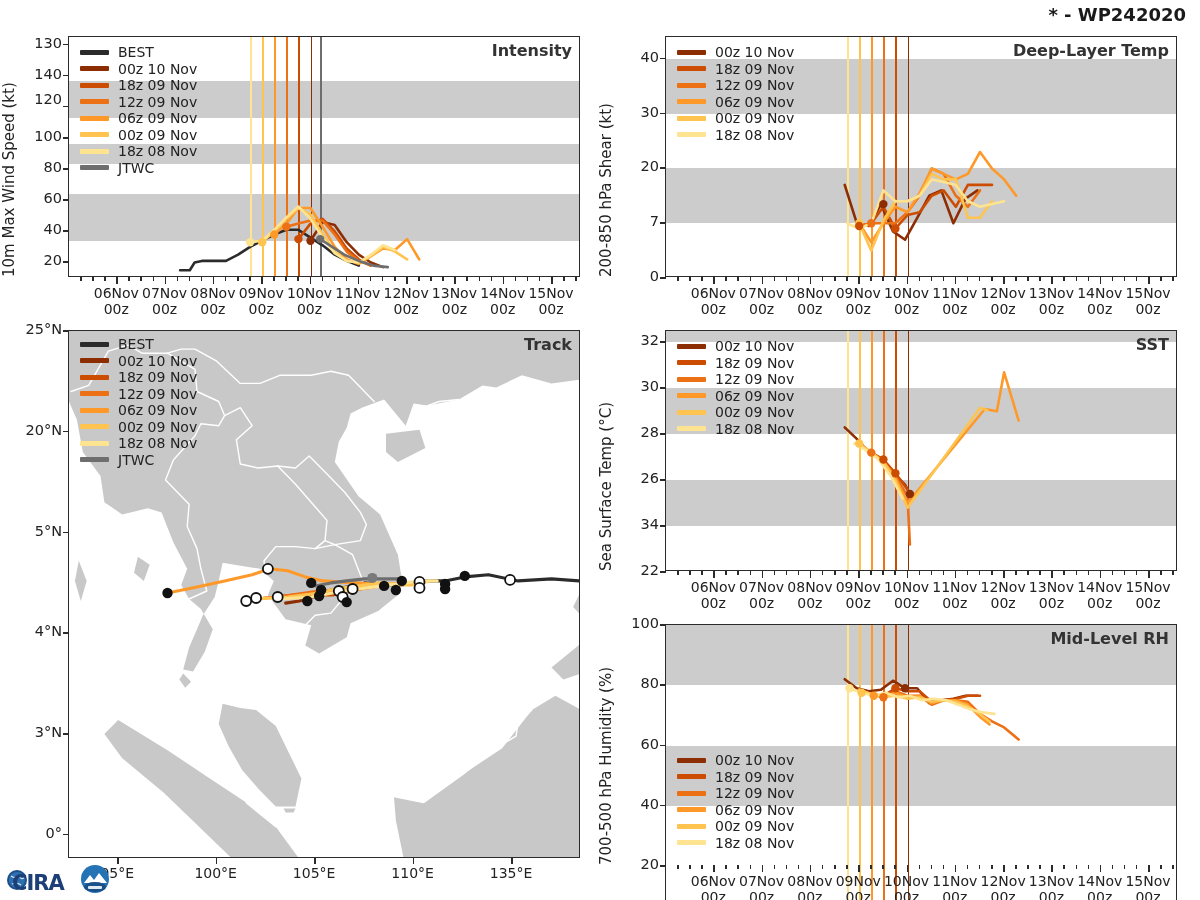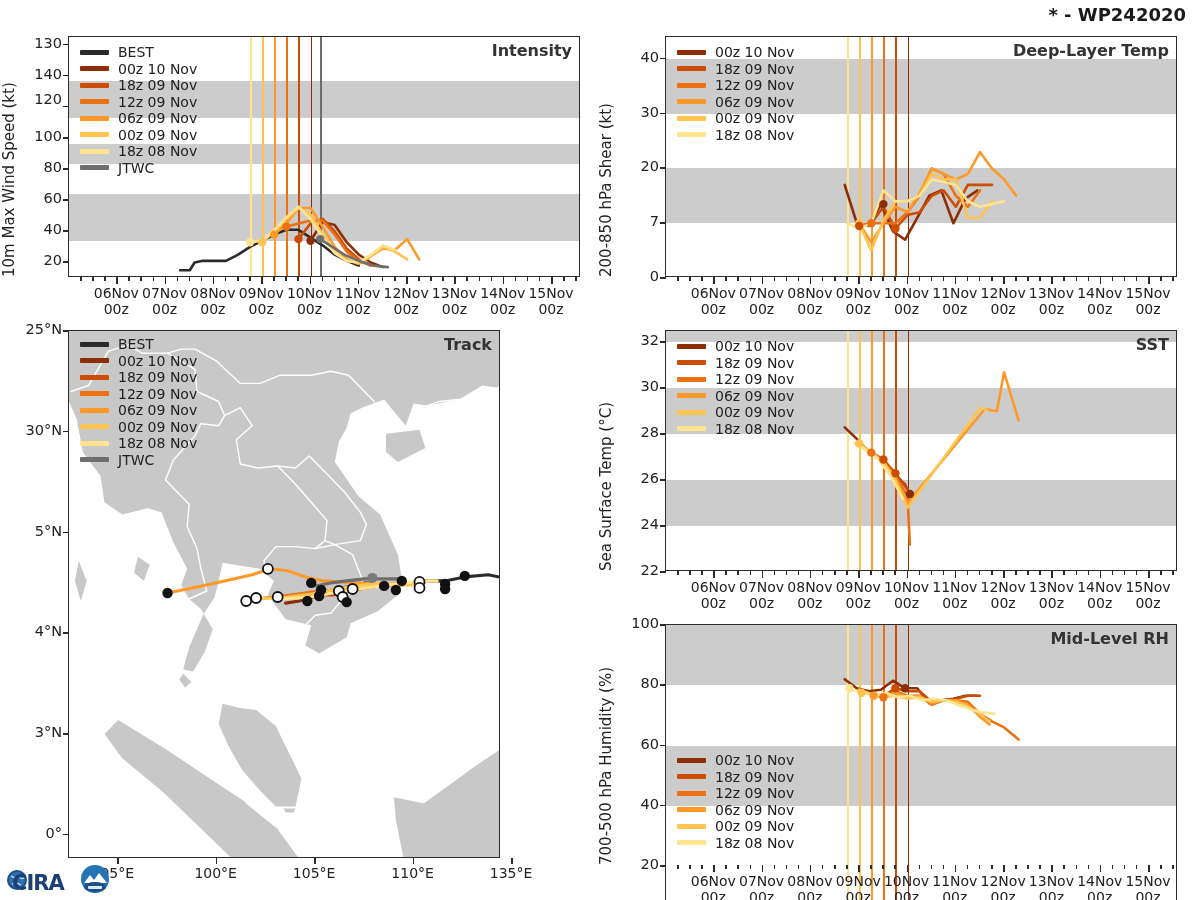--- a/index.html
+++ b/index.html
@@ -306,21 +306,21 @@
           <circle cx="193.2" cy="112.5" r="4.2" fill="#fec44f"></circle>
           <circle cx="205.3" cy="121.6" r="4.2" fill="#ec7014"></circle>
           <circle cx="217.4" cy="128.5" r="4.2" fill="#cc4c02"></circle>
           <circle cx="229.4" cy="142.3" r="4.2" fill="#cc4c02"></circle>
           <circle cx="243.9" cy="163.0" r="4.2" fill="#8c2d04"></circle>
         </svg>
         <div class="panel-title">SST</div>
       </div>
       <div class="ytick" style="left:621px;top:562px;width:38px;">22</div>
       <div class="ytickmark" style="left:660px;top:571px;width:6px;"></div>
-      <div class="ytick" style="left:621px;top:516.0952380952381px;width:38px;">24</div>
+      <div class="ytick" style="left:621px;top:516.0952380952381px;width:38px;">34</div>
       <div class="ytickmark" style="left:660px;top:525.0952380952381px;width:6px;"></div>
       <div class="ytick" style="left:621px;top:470.1904761904762px;width:38px;">26</div>
       <div class="ytickmark" style="left:660px;top:479.1904761904762px;width:6px;"></div>
       <div class="ytick" style="left:621px;top:424.28571428571433px;width:38px;">28</div>
       <div class="ytickmark" style="left:660px;top:433.28571428571433px;width:6px;"></div>
       <div class="ytick" style="left:621px;top:378.3809523809524px;width:38px;">30</div>
       <div class="ytickmark" style="left:660px;top:387.3809523809524px;width:6px;"></div>
       <div class="ytick" style="left:621px;top:332.4761904761905px;width:38px;">32</div>
       <div class="ytickmark" style="left:660px;top:341.4761904761905px;width:6px;"></div>
       <div class="ylabel" style="left:597px;top:571px;">Sea Surface Temp (°C)</div>
@@ -513,21 +513,21 @@
           <div class="lgd-swatch" style="background:#fec44f;"></div>
           <div class="lgd-text">00z 09 Nov</div>
         </div>
         <div class="lgd-row">
           <div class="lgd-swatch" style="background:#fee391;"></div>
           <div class="lgd-text">18z 08 Nov</div>
         </div>
       </div>
     </div>
     <div class="panel" style="left:0;top:0;">
-      <div class="plotbox" style="left:68px;top:330px;width:432px;height:528px;background:#ffffff;">
+      <div class="plotbox" style="left:68px;top:330px;width:512px;height:528px;background:#ffffff;">
         <svg width="512" height="528" class="series">
           <path d="M0.0 0.0 L512.0 0.0 L512.0 48.4 L482.5 52.4 L452.9 44.3 L427.3 56.4 L413.5 54.4 L389.9 68.5 L358.4 74.6 L344.6 72.5 L336.7 94.7 L315.1 68.5 L293.4 76.6 L281.6 82.6 L277.7 96.7 L269.8 110.8 L265.8 131.0 L289.5 165.3 L311.1 183.4 L328.9 223.7 L332.8 247.9 L328.9 264.0 L309.2 280.1 L281.6 292.2 L277.7 306.3 L250.1 322.4 L236.3 314.4 L242.2 294.2 L216.6 288.2 L198.9 264.0 L204.8 249.9 L191.0 237.8 L165.4 233.8 L153.6 231.8 L149.7 249.9 L145.7 266.0 L133.9 284.2 L128.0 298.3 L120.1 316.4 L114.2 338.6 L124.1 340.6 L135.9 320.4 L143.8 298.3 L131.9 278.1 L120.1 268.0 L112.2 253.9 L118.2 237.8 L104.4 211.6 L92.6 181.4 L78.8 177.3 L53.2 183.4 L35.4 171.3 L31.5 145.1 L13.8 120.9 L7.9 88.7 L0.0 70.5 Z" fill="#c8c8c8" stroke="none" stroke-width="0" stroke-linejoin="round"></path>
           <path d="M153.6 372.8 L171.3 376.9 L187.1 378.9 L206.8 395.0 L218.6 419.2 L232.4 447.4 L226.5 475.6 L206.8 475.6 L191.0 459.5 L173.3 439.3 L159.5 415.1 L149.7 393.0 Z" fill="#c8c8c8" stroke="none" stroke-width="0" stroke-linejoin="round"></path>
           <path d="M49.2 388.9 L98.5 419.2 L137.8 445.4 L177.2 471.6 L206.8 495.8 L230.4 528.0 L163.4 528.0 L128.0 493.7 L94.5 461.5 L53.2 427.2 L35.4 403.1 Z" fill="#c8c8c8" stroke="none" stroke-width="0" stroke-linejoin="round"></path>
           <path d="M324.9 465.5 L354.5 471.6 L393.8 443.4 L433.2 417.2 L462.8 378.9 L486.4 364.8 L512.0 378.9 L512.0 528.0 L334.8 528.0 L326.9 489.7 Z" fill="#c8c8c8" stroke="none" stroke-width="0" stroke-linejoin="round"></path>
           <path d="M482.5 336.5 L512.0 312.4 L512.0 342.6 L494.3 348.6 Z" fill="#c8c8c8" stroke="none" stroke-width="0" stroke-linejoin="round"></path>
           <path d="M504.1 276.1 L512.0 260.0 L512.0 284.2 Z" fill="#c8c8c8" stroke="none" stroke-width="0" stroke-linejoin="round"></path>
           <path d="M317.0 102.8 L350.5 98.7 L356.4 116.9 L328.9 131.0 L317.0 120.9 Z" fill="#c8c8c8" stroke="none" stroke-width="0" stroke-linejoin="round"></path>
           <path d="M68.9 225.7 L80.7 233.8 L74.8 249.9 L65.0 241.8 Z" fill="#c8c8c8" stroke="none" stroke-width="0" stroke-linejoin="round"></path>
           <path d="M9.8 229.7 L17.7 249.9 L11.8 270.0 L5.9 249.9 Z" fill="#c8c8c8" stroke="none" stroke-width="0" stroke-linejoin="round"></path>
@@ -576,21 +576,21 @@
         <div class="panel-title">Track</div>
       </div>
       <div class="ytick" style="left:2px;top:824.8167938931298px;width:60px;">0°</div>
       <div class="ytickmark" style="left:63px;top:833.8167938931298px;width:6px;"></div>
       <div class="ytick" style="left:2px;top:724.0534351145038px;width:60px;">3°N</div>
       <div class="ytickmark" style="left:63px;top:733.0534351145038px;width:6px;"></div>
       <div class="ytick" style="left:2px;top:623.2900763358779px;width:60px;">4°N</div>
       <div class="ytickmark" style="left:63px;top:632.2900763358779px;width:6px;"></div>
       <div class="ytick" style="left:2px;top:522.5267175572519px;width:60px;">5°N</div>
       <div class="ytickmark" style="left:63px;top:531.5267175572519px;width:6px;"></div>
-      <div class="ytick" style="left:2px;top:421.76335877862596px;width:60px;">30°N</div>
+      <div class="ytick" style="left:2px;top:421.76335877862596px;width:60px;">20°N</div>
       <div class="ytickmark" style="left:63px;top:430.76335877862596px;width:6px;"></div>
       <div class="ytick" style="left:2px;top:321px;width:60px;">25°N</div>
       <div class="ytickmark" style="left:63px;top:330px;width:6px;"></div>
       <div class="xtickmark" style="left:117.23076923076923px;top:858px;height:6px;"></div>
       <div class="xtick" style="left:77.23076923076923px;top:865px;width:80px;">95°E</div>
       <div class="xtickmark" style="left:215.69230769230768px;top:858px;height:6px;"></div>
       <div class="xtick" style="left:175.69230769230768px;top:865px;width:80px;">100°E</div>
       <div class="xtickmark" style="left:314.1538461538462px;top:858px;height:6px;"></div>
       <div class="xtick" style="left:274.1538461538462px;top:865px;width:80px;">105°E</div>
       <div class="xtickmark" style="left:412.61538461538464px;top:858px;height:6px;"></div>

